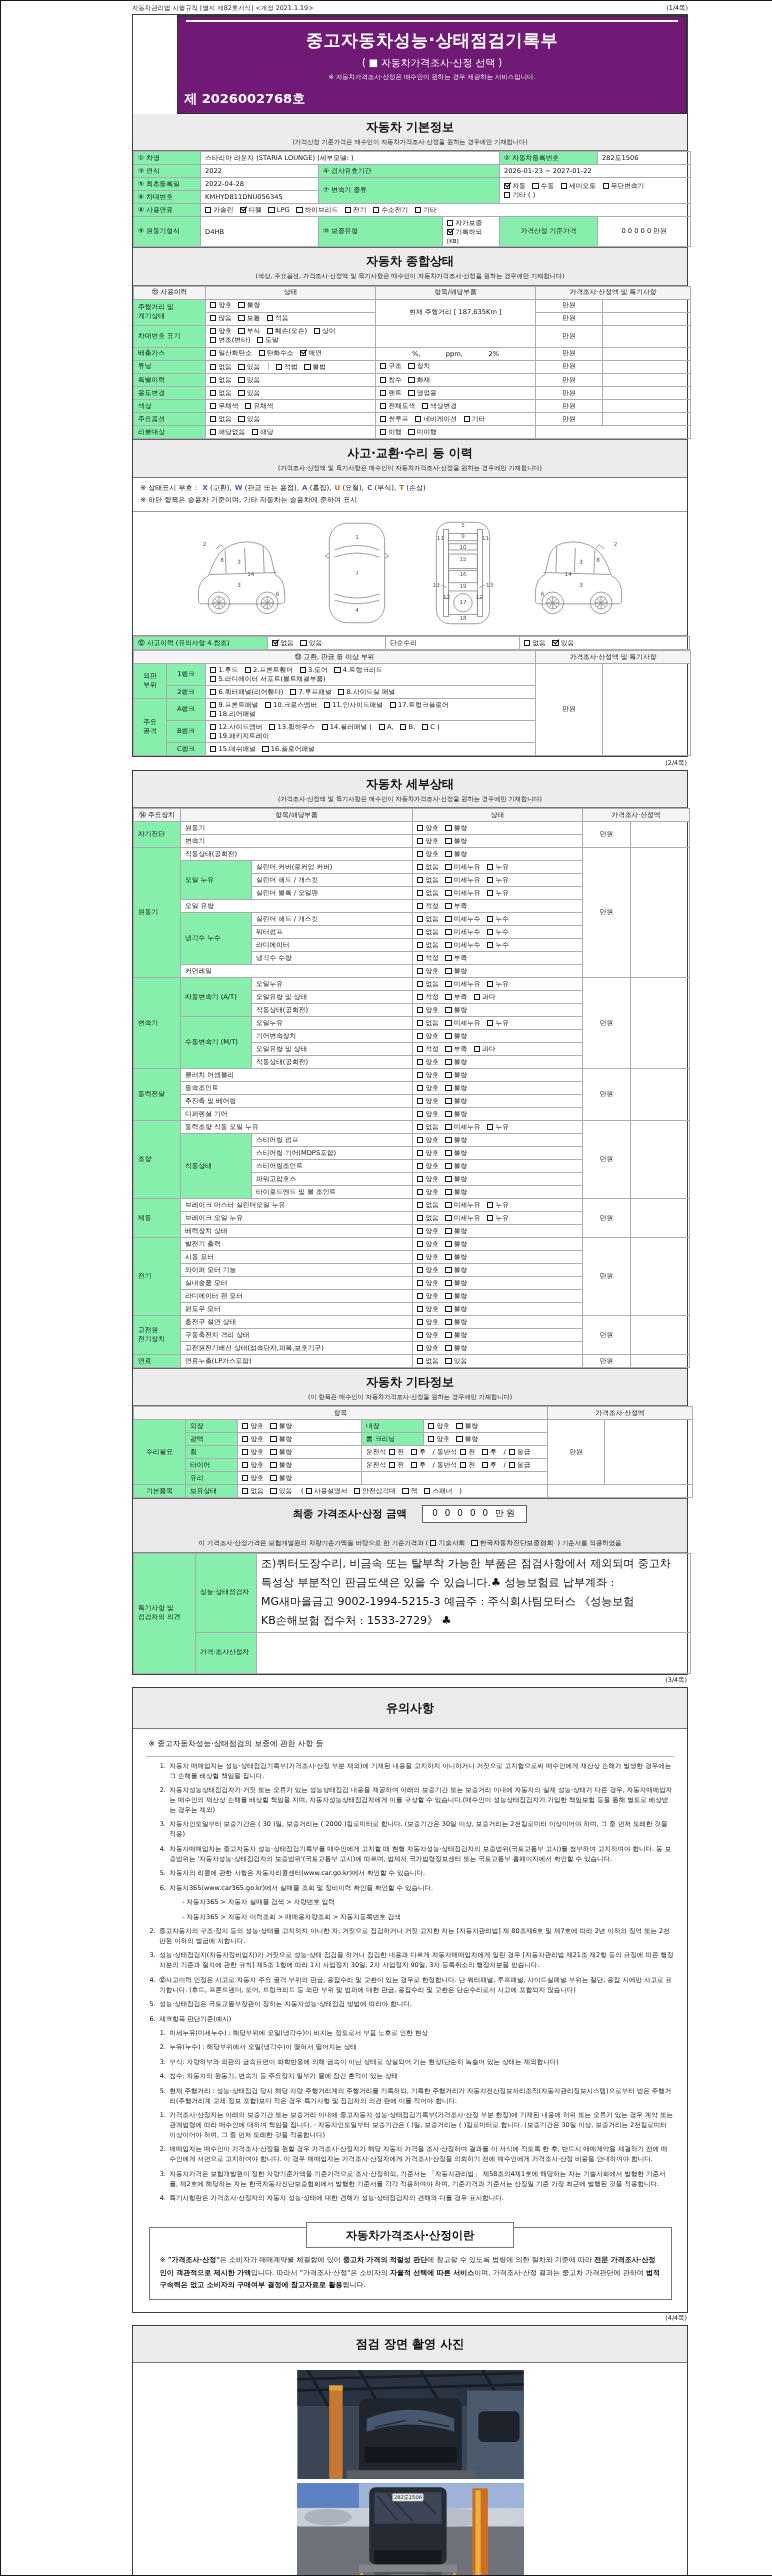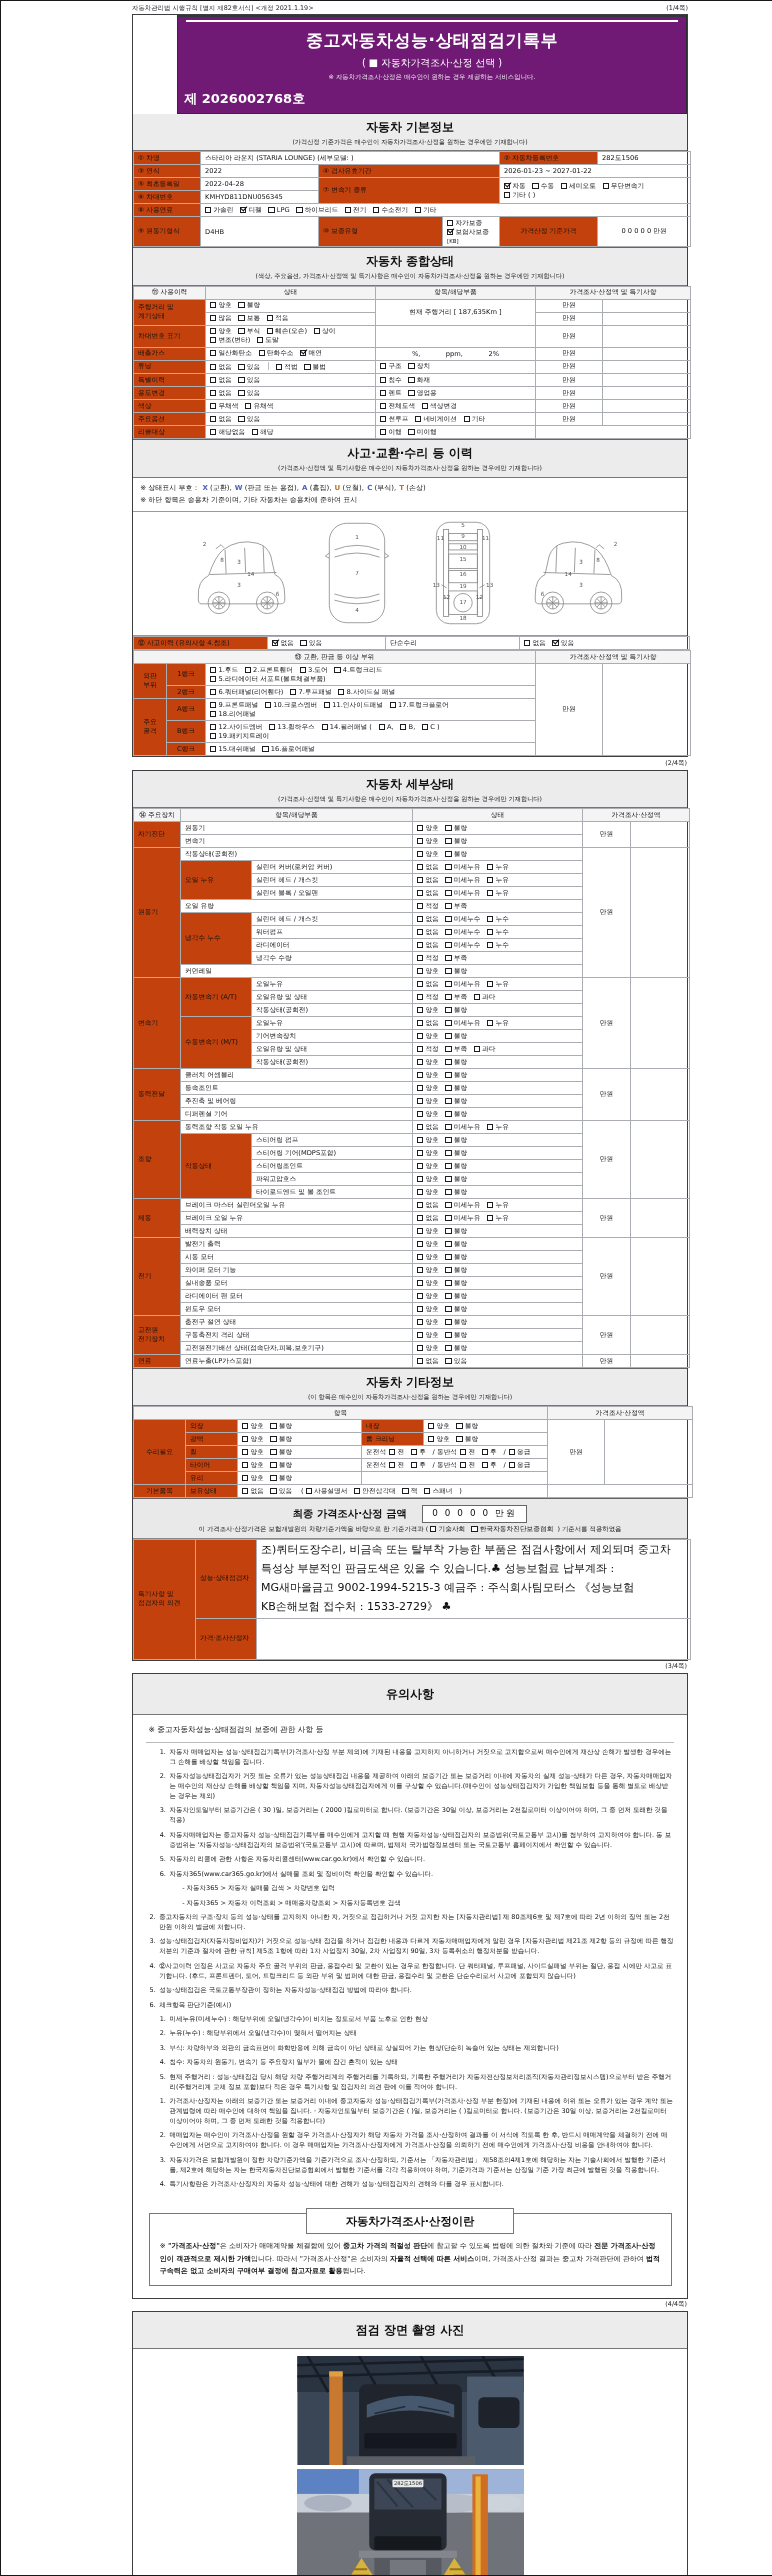--- a/index.html
+++ b/index.html
@@ -18,41 +18,41 @@
   .db-docno{font-size:13px;font-weight:bold;padding:8.2px 6.2px 5.2px;}
 
   .block{border:1px solid #3c3e42;border-top-width:1.5px;background:#fff;}
   .band{background:#ececec;text-align:center;padding:4.6px 0 3.6px;border-bottom:0.8px solid #777;}
   .band .bt{font-size:12px;font-weight:bold;}
   .band .bn{font-size:6.2px;margin-top:2.1px;color:#222;}
 
   table{border-collapse:collapse;width:100%;table-layout:fixed;}
   td,th{border:0.5px solid #aaadb2;font-size:6.7px;padding:1.5px 4.1px;vertical-align:middle;word-break:keep-all;}
   th{font-weight:normal;text-align:center;background:#f4f4f4;}
-  .lab{background:#c2410c;}
+  .lab{background:#86efac;}
   .ctr{text-align:center;}
   .price{ text-align:center;background:#fff;}
   .pre{white-space:pre;}
   .opt{margin-right:6.7px;white-space:nowrap;display:inline-block;font-size:6.7px;}
   .cb{display:inline-block;width:6.2px;height:6.2px;border:1px solid #1d1d1d;background:#fff;vertical-align:-1px;
       margin-right:2.1px;box-sizing:border-box;position:relative;}
   .cb.ck::after{content:"";position:absolute;left:0px;top:-2.1px;width:4.6px;height:3.1px;
       border-left:1.3px solid #0c0c0c;border-bottom:1.3px solid #0c0c0c;transform:rotate(-48deg);}
   .small{font-size:5.4px;}
 
   .legendbox{border-bottom:0.5px solid #999;padding:4.1px 7.2px;font-size:7px;line-height:1.8;background:#fff;}
   .diagrams{display:flex;justify-content:center;align-items:center;gap:24px;padding:7.2px 0 8.2px;background:#fff;border-bottom:0.5px solid #999;}
   .diagrams svg{display:block;}
   .dg{stroke:#8a8a8a;fill:none;stroke-width:1.6;}
   .dgt{font-size:11px;fill:#555;stroke:none;}
 
   .finalband{background:#e9e9e9;border-bottom:0.5px solid #888;padding:5.2px 0 4.1px;text-align:center;}
   .finalband .fl{font-size:10.3px;font-weight:bold;display:inline-block;margin-right:12.4px;vertical-align:middle;}
   .finalband .fa{display:inline-block;border:0.8px solid #666;background:#fff;padding:2.1px 9.3px;font-size:8.8px;letter-spacing:2.1px;vertical-align:middle;}
-  .finalband .fn{font-size:6.4px;margin-top:2px;}
+  .finalband .fn{font-size:6.4px;margin-top:16px;}
 
   .noticebody{padding:3.1px 13.4px 9.3px;}
   .nhead{font-size:7.7px;font-weight:normal;padding:7.2px 2.1px;border-bottom:0.5px solid #bbb;margin-bottom:1px;}
   .nitem{display:flex;gap:3.6px;font-size:6.5px;line-height:1.52;margin:4.6px 0;}
   .nitem .nm{min-width:8.2px;text-align:right;flex:none;}
   .lv0{margin-left:1px;} .lv1{margin-left:11.3px;} .lv2{margin-left:24px;}
 
   .pricebox{border:0.8px solid #777;margin:9.3px 15.5px 4.1px;padding:2.1px 10.3px 8.2px;}
   .pb-title{width:206px;margin:-8.2px auto 6.2px;border:0.8px solid #777;background:#fff;text-align:center;
             font-size:11.3px;font-weight:bold;padding:4.6px 0;}
@@ -119,21 +119,21 @@
         <td>KMHYD811DNU056345</td>
       </tr>
       <tr>
         <td class="lab">⑧ 사용연료</td>
         <td colspan="5" id="fuel-opts"><span class="opt"><span class="cb"></span><span>가솔린</span></span><span class="opt"><span class="cb ck"></span><span>디젤</span></span><span class="opt"><span class="cb"></span><span>LPG</span></span><span class="opt"><span class="cb"></span><span>하이브리드</span></span><span class="opt"><span class="cb"></span><span>전기</span></span><span class="opt"><span class="cb"></span><span>수소전기</span></span><span class="opt"><span class="cb"></span><span>기타</span></span></td>
       </tr>
       <tr>
         <td class="lab">⑨ 원동기형식</td>
         <td>D4HB</td>
         <td class="lab" style="width:46px">⑩ 보증유형</td>
-        <td colspan="1" style="border-right:none" id="warranty-opts"><span class="opt"><span class="cb"></span><span>자가보증</span></span><span class="opt"><span class="cb ck"></span><span>보험사보증</span></span><span class="small">[KB]</span></td>
+        <td colspan="1" style="border-right:none" id="warranty-opts"><span class="opt"><span class="cb"></span><span>자가보증</span></span><span class="opt"><span class="cb ck"></span><span>기록하되</span></span><span class="small">[KB]</span></td>
         <td class="lab ctr">가격산정 기준가격</td>
         <td class="ctr">0 0 0 0 0 만원</td>
       </tr>
     </tbody>
       </table>
 
     <div class="band" style="border-top:0.8px solid #666">
       <div class="bt">자동차 종합상태</div>
       <div class="bn">(색상, 주요옵션, 가격조사·산정액 및 특기사항은 매수인이 자동차가격조사·산정을 원하는 경우에만 기재합니다)</div>
     </div>

